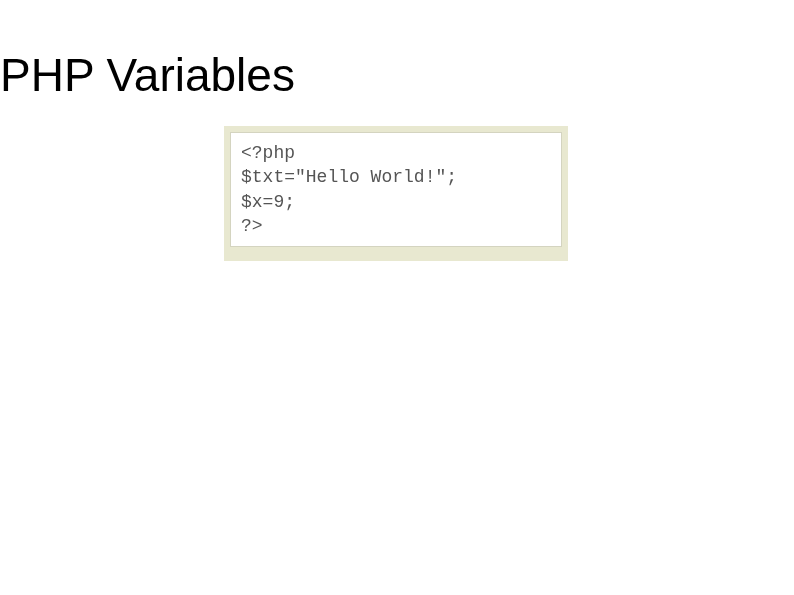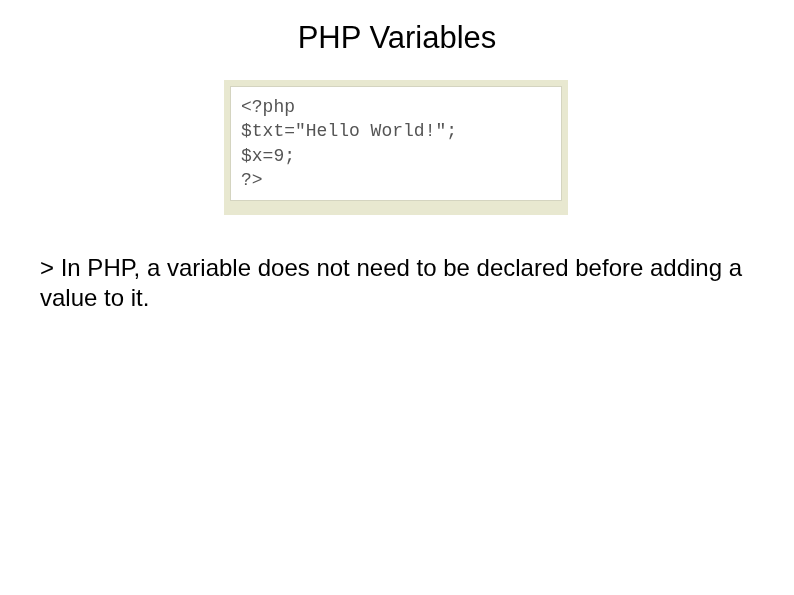--- a/index.html
+++ b/index.html
@@ -5,24 +5,23 @@
   * { margin: 0; padding: 0; box-sizing: border-box; }
   body {
     width: 794px;
     height: 595px;
     background: #ffffff;
     font-family: Arial, Helvetica, sans-serif;
     color: #000000;
     position: relative;
   }
   .title {
-    text-align: center;
-    font-size: 31px;
+    font-size: 46px;
     font-weight: normal;
-    margin-top: 20px;
+    margin-top: 48px;
     margin-bottom: 24px;
   }
   .code-wrapper {
     margin-left: 224px;
     width: 344px;
     background: #e8e8d0;
     padding: 6px 6px 14px 6px;
   }
   .code-box {
     background: #ffffff;
@@ -49,14 +48,13 @@
 <h1 class="title">PHP Variables</h1>
 
 <div class="code-wrapper">
   <div class="code-box"><span>&lt;?php</span>
 <span>$txt="Hello World!";</span>
 <span>$x=9;</span>
 <span>?&gt;</span></div>
 </div>
 
 <div class="content">
-  <p class="para">&gt; In PHP, a variable does not need to be declared before adding a value to it.</p>
 </div>
 
 </body></html>

